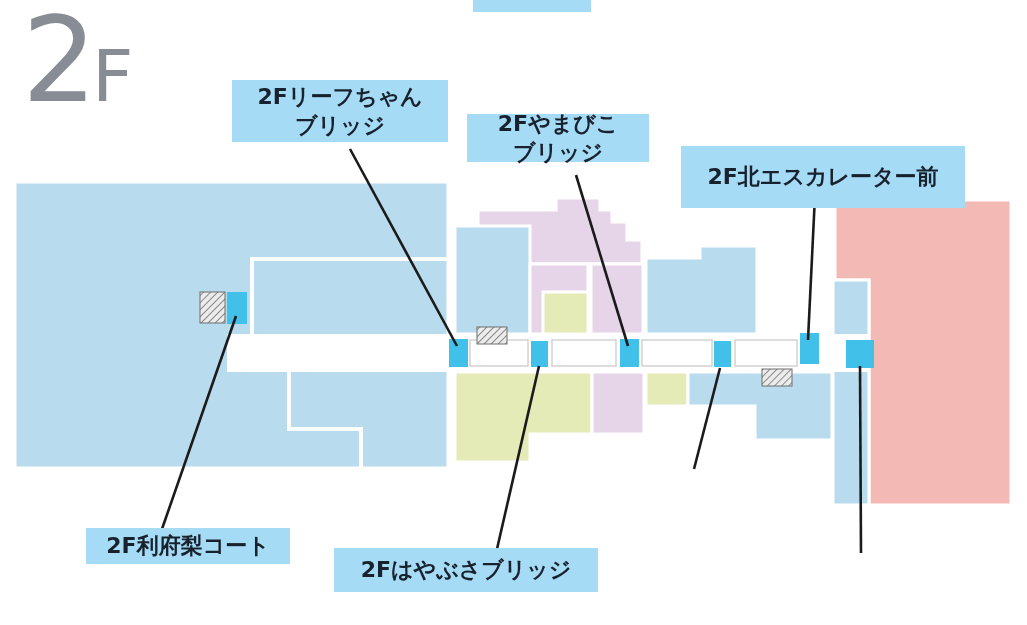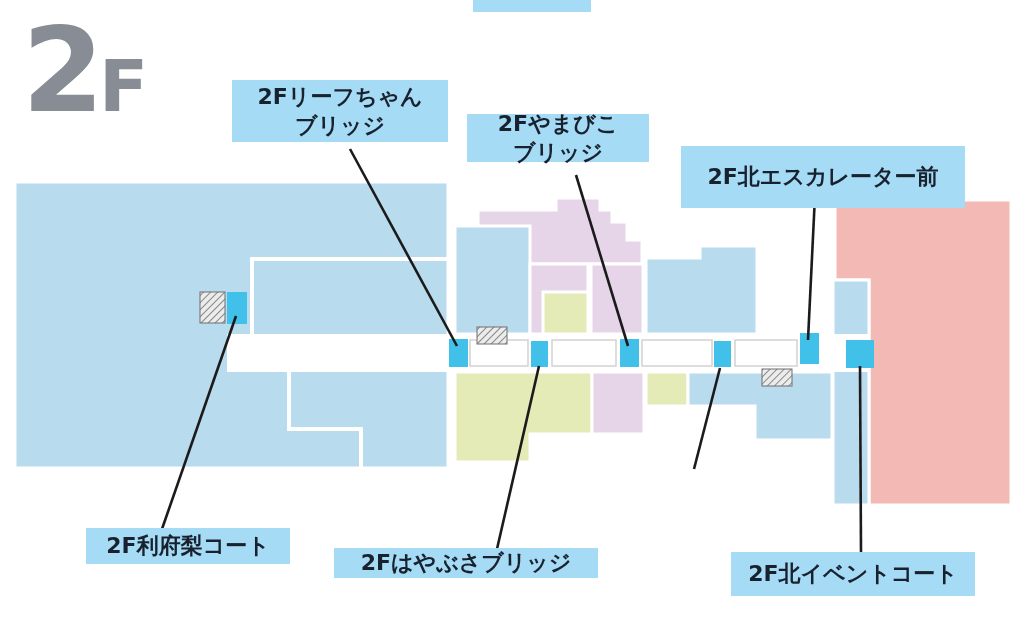--- a/index.html
+++ b/index.html
@@ -22,22 +22,22 @@
   .a-lav{fill:var(--area-lavender);stroke:#ffffff;stroke-width:3;}
   .a-grn{fill:var(--area-green);stroke:#ffffff;stroke-width:3;}
   .a-pink{fill:var(--area-pink);stroke:#ffffff;stroke-width:3;}
   .wsep{fill:#ffffff;}
   .corridor{fill:#ffffff;}
   .unit{fill:#ffffff;stroke:#d2d2d2;stroke-width:1.5;}
   .marker{fill:var(--marker);}
   .esc{fill:url(#escpat);stroke:#6f6f6f;stroke-width:1;}
   .leader{stroke:var(--leader-line);stroke-width:2.6;fill:none;}
 
-  .floor-title{position:absolute;left:22px;top:14px;color:var(--floor-title);
-    font-weight:700;line-height:0.95;white-space:nowrap;}
+  .floor-title{position:absolute;left:22px;top:4px;color:var(--floor-title);
+    font-weight:400;line-height:0.95;white-space:nowrap;}
   .t-big{font-size:118px;letter-spacing:-5px;}
   .t-small{font-size:72px;}
 
   .label{position:absolute;background:var(--label-background);color:var(--label-text);
     font-weight:bold;font-size:22px;line-height:1.32;display:flex;flex-direction:column;
     align-items:center;justify-content:center;text-align:center;z-index:5;}
   .clip-strip{position:absolute;background:var(--label-background);z-index:5;}
 </style>
 </head>
 <body>
@@ -130,21 +130,18 @@
 
   <div class="label" style="left:681px;top:114px;width:284px;height:62px;margin-top:32px;">
     <span>2F北エスカレーター前</span>
   </div>
 
 
   <div class="label" style="left:86px;top:528px;width:204px;height:36px;">
     <span>2F利府梨コート</span>
   </div>
 
-  <div class="label" style="left:334px;top:548px;width:264px;height:30px;">
+  <div class="label" style="left:334px;top:548px;width:264px;height:44px;">
     <span>2Fはやぶさブリッジ</span>
   </div>
 
-  <div class="label" style="left:731px;top:552px;width:244px;height:44px;">
-    <span>2F北イベントコート</span>
-  </div>
 
 </div>
 
 </body></html>

